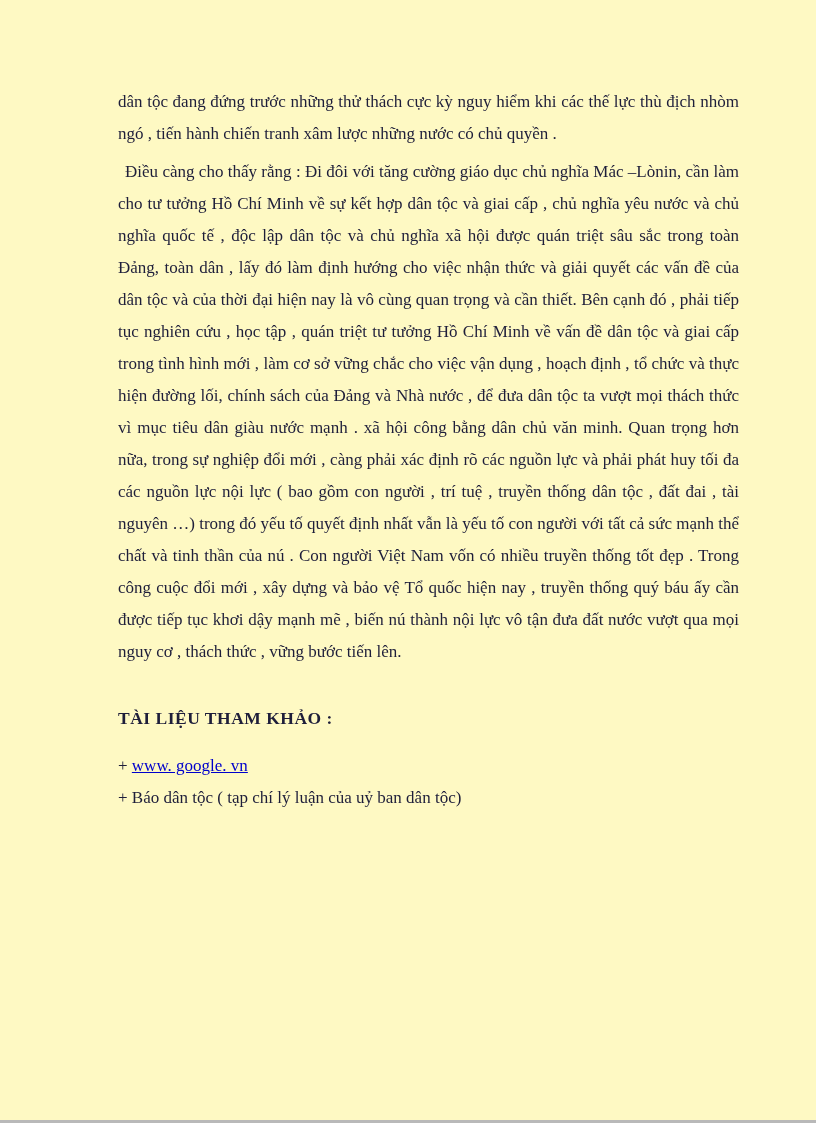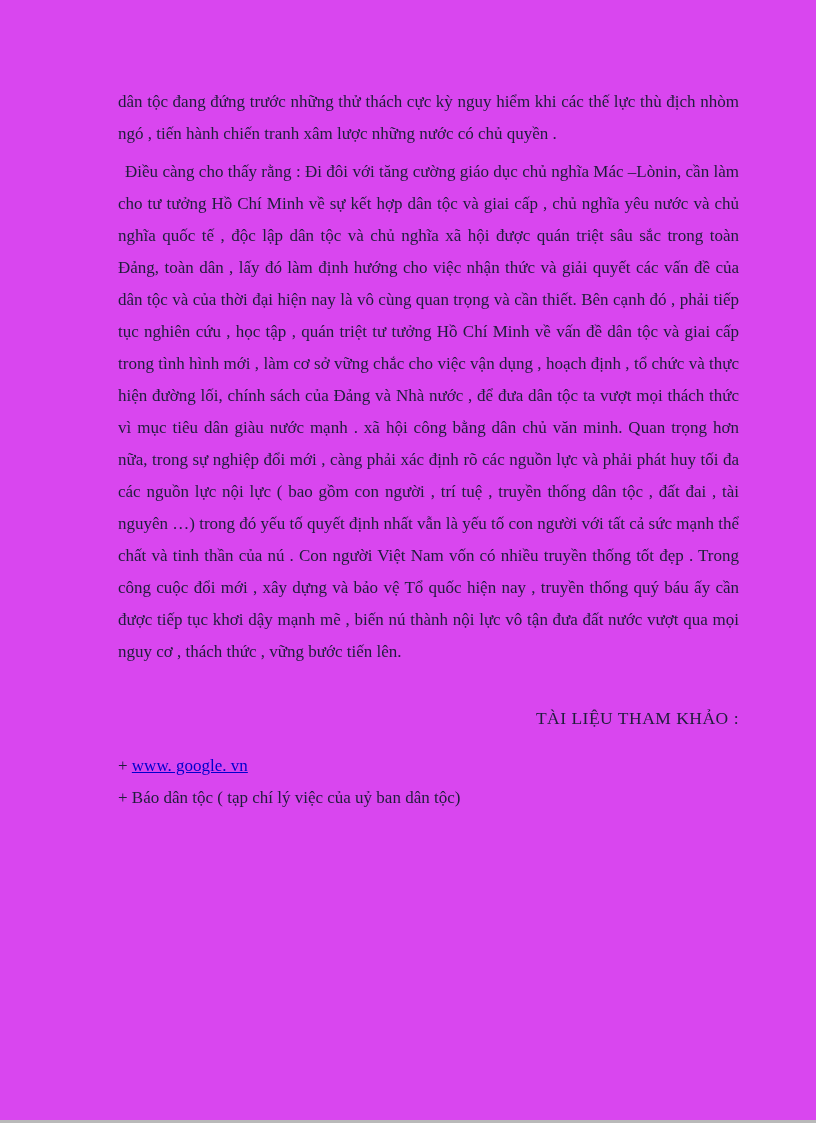--- a/index.html
+++ b/index.html
@@ -4,21 +4,21 @@
 <style>
   html, body {
     margin: 0;
     padding: 0;
     background: #ffffff;
   }
   .page {
     position: relative;
     width: 816px;
     height: 1123px;
-    background: #d946ef;
+    background: #fef9c3;
     overflow: hidden;
     font-family: "Liberation Serif", "DejaVu Serif", serif;
     color: #1e1e3a;
   }
   .content {
     position: absolute;
     left: 118px;
     top: 86px;
     width: 621px;
     font-size: 17px;
@@ -30,22 +30,22 @@
   }
   .para + .para {
     margin-top: 6px;
   }
   .para.first-indent {
     text-indent: 7px;
   }
   .ref-heading {
     margin: 34px 0 16px 0;
     font-size: 17.5px;
-    font-weight: normal;
-    text-align: right;
+    font-weight: bold;
+    text-align: left;
     line-height: 32px;
     letter-spacing: 0.5px;
   }
   .ref-item {
     margin: 0;
     line-height: 32px;
   }
   .ref-item.small-indent {
     text-indent: 6px;
   }
@@ -72,18 +72,18 @@
 
     <p class="para">dân tộc đang đứng trước những thử thách cực kỳ nguy hiểm khi các thế lực thù địch nhòm ngó , tiến hành chiến tranh xâm lược những nước có chủ quyền .</p>
 
     <p class="para first-indent">Điều càng cho thấy rằng : Đi đôi với tăng cường giáo dục chủ nghĩa Mác –Lònin, cần làm cho tư tưởng Hồ Chí Minh về sự kết hợp dân tộc và giai cấp , chủ nghĩa yêu nước và chủ nghĩa quốc tế , độc lập dân tộc và chủ nghĩa xã hội được quán triệt sâu sắc trong toàn Đảng, toàn dân , lấy đó làm định hướng cho việc nhận thức và giải quyết các vấn đề của dân tộc và của thời đại hiện nay là vô cùng quan trọng và cần thiết. Bên cạnh đó , phải tiếp tục nghiên cứu , học tập , quán triệt tư tưởng Hồ Chí Minh về vấn đề dân tộc và giai cấp trong tình hình mới , làm cơ sở vững chắc cho việc vận dụng , hoạch định , tổ chức và thực hiện đường lối, chính sách của Đảng và Nhà nước , để đưa dân tộc ta vượt mọi thách thức vì mục tiêu dân giàu nước mạnh . xã hội công bằng dân chủ văn minh. Quan trọng hơn nữa, trong sự nghiệp đổi mới , càng phải xác định rõ các nguồn lực và phải phát huy tối đa các nguồn lực nội lực ( bao gồm con người , trí tuệ , truyền thống dân tộc , đất đai , tài nguyên …) trong đó yếu tố quyết định nhất vẫn là yếu tố con người với tất cả sức mạnh thể chất và tinh thần của nú . Con người Việt Nam vốn có nhiều truyền thống tốt đẹp . Trong công cuộc đổi mới , xây dựng và bảo vệ Tổ quốc hiện nay , truyền thống quý báu ấy cần được tiếp tục khơi dậy mạnh mẽ , biến nú thành nội lực vô tận đưa đất nước vượt qua mọi nguy cơ , thách thức , vững bước tiến lên.</p>
 
     <h2 class="ref-heading">TÀI LIỆU THAM KHẢO :</h2>
 
     <p class="ref-item"><span>+ </span><a class="doc-link" href="#">www. google. vn</a></p>
 
 
-    <p class="ref-item">+ Báo dân tộc ( tạp chí lý việc của uỷ ban dân tộc)</p>
+    <p class="ref-item">+ Báo dân tộc ( tạp chí lý luận của uỷ ban dân tộc)</p>
 
   </div>
 
   <div class="page-bottom-edge"></div>
 </div>
 
 </body></html>

